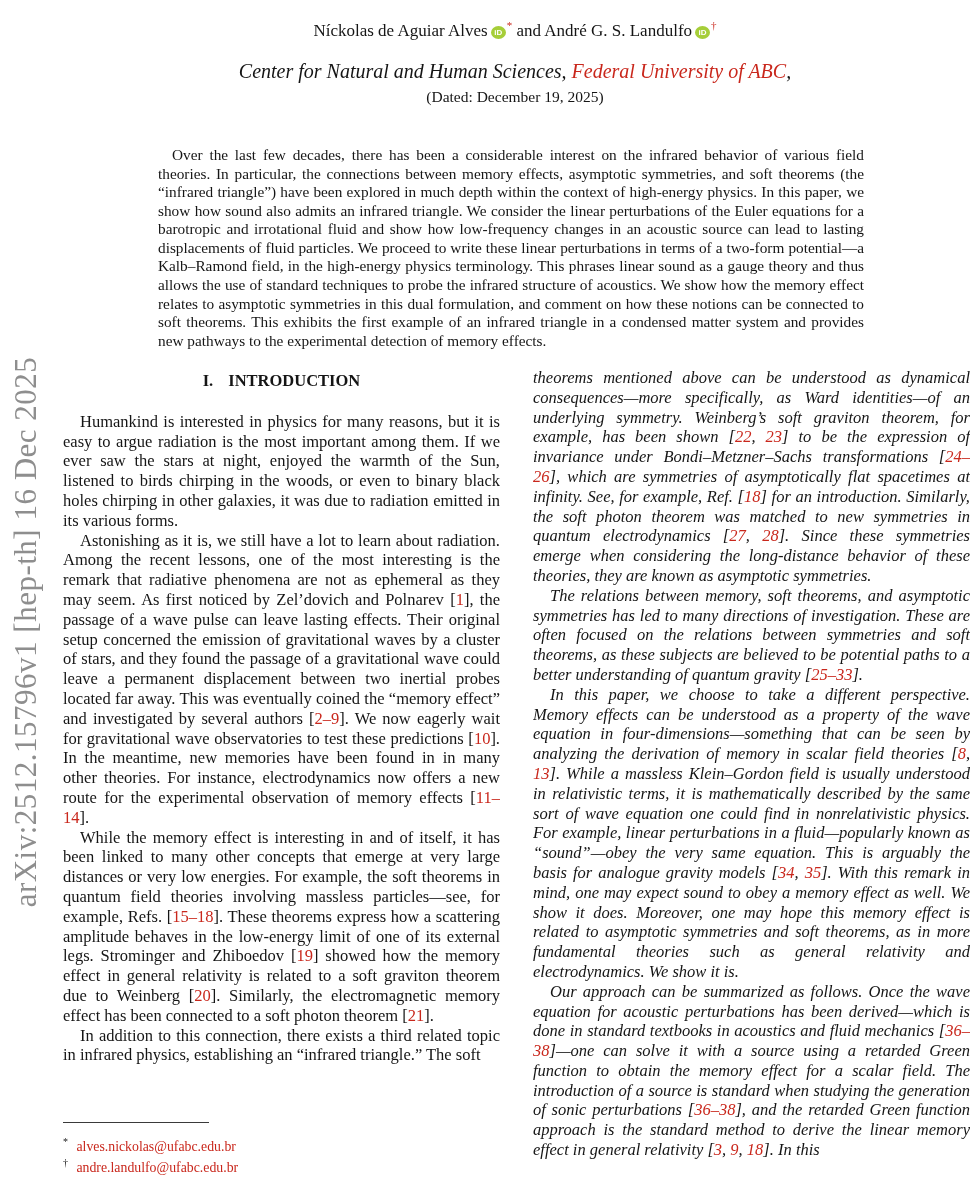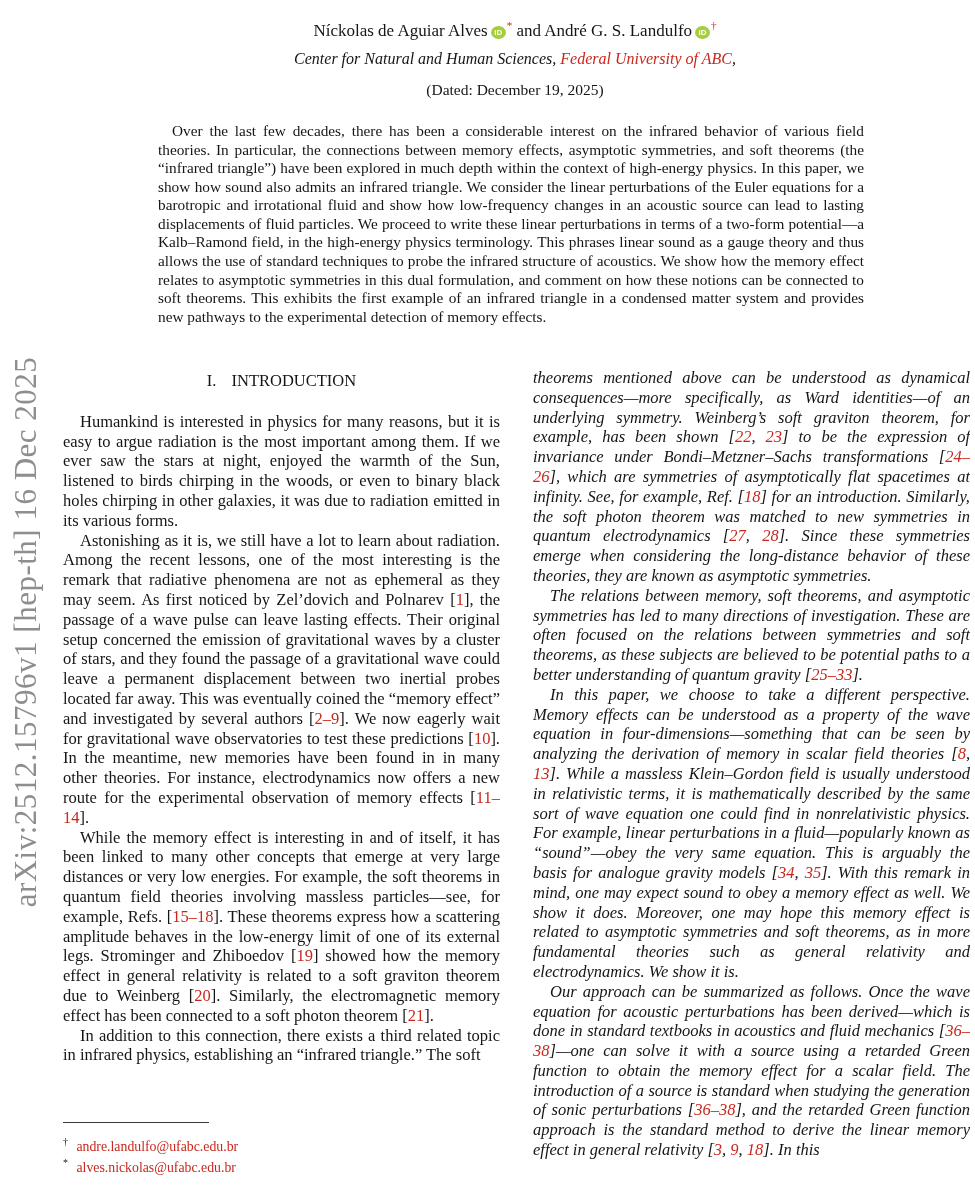--- a/index.html
+++ b/index.html
@@ -7,37 +7,37 @@
         font-family:"Liberation Serif",serif;color:#151515;}
   
   .arxiv-banner{position:absolute;left:8px;top:632px;transform-origin:0 0;
         transform:rotate(-90deg) translateX(-50%);white-space:nowrap;
         font-size:31px;color:#8e8e8e;letter-spacing:.5px;}
   
   .hdr{position:absolute;top:0;left:55px;width:920px;text-align:center;}
   .title{font-size:21px;font-weight:bold;margin:6px 0 0;line-height:1.15;}
   .authors{margin-top:19px;font-size:17px;}
   .authors sup{font-size:11px;}
-  .affil{font-style:italic;font-size:16px;margin-top:8px;line-height:1.25;}
-  .dated{font-size:15.5px;margin-top:12px;}
+  .affil{font-style:italic;font-size:20px;margin-top:18px;line-height:1.25;}
+  .dated{font-size:15.5px;margin-top:4px;}
   .orcid{display:inline-block;width:15px;height:13px;background:#a6ce39;border-radius:50%;
         color:#fff;font-size:8px;font-weight:bold;line-height:13px;text-align:center;
         font-family:"Liberation Sans",sans-serif;vertical-align:1px;margin:0 1px 0 3px;font-style:normal;}
   .red{color:#c9271c;}
   
-  .abstract{position:absolute;left:158px;top:122px;width:706px;font-size:15.3px;
+  .abstract{position:absolute;left:158px;top:146px;width:706px;font-size:15.3px;
         line-height:1.215;text-align:justify;text-indent:14px;}
   
   .col{position:absolute;top:368px;width:437px;font-size:16.5px;line-height:1.2;
         text-align:justify;overflow:hidden;hyphens:auto;}
   .col-left{left:63px;height:756px;}
   .col-right{left:533px;height:832px;font-style:italic;}
   .col p{margin:0;text-indent:17px;}
   .col p.noindent{text-indent:0;}
-  .sec{font-size:16.5px;font-weight:normal;text-align:center;margin:3px 0 21px;}
+  .sec{font-size:16.5px;font-weight:bold;text-align:center;margin:3px 0 21px;}
   .sec .num{margin-right:15px;}
   
   .footnotes{position:absolute;left:63px;top:1122px;width:437px;font-size:13.8px;}
   .fn-rule{width:146px;border-top:1.3px solid #3a3a3a;margin:0 0 12px 0;}
   .fn{line-height:1.32;}
   .fn sup{font-size:10px;margin-right:5px;}
 </style>
 </head>
 <body>
 
@@ -63,17 +63,17 @@
 
   <div class="col col-right">
     <p class="noindent"><span>theorems mentioned above can be understood as dynamical consequences—more specifically, as Ward identities—of an underlying symmetry. Weinberg’s soft graviton theorem, for example, has been shown [</span><span class="red">22</span><span>, </span><span class="red">23</span><span>] to be the expression of invariance under Bondi–Metzner–Sachs transformations [</span><span class="red">24–26</span><span>], which are symmetries of asymptotically flat spacetimes at infinity. See, for example, Ref. [</span><span class="red">18</span><span>] for an introduction. Similarly, the soft photon theorem was matched to new symmetries in quantum electrodynamics [</span><span class="red">27</span><span>, </span><span class="red">28</span><span>]. Since these symmetries emerge when considering the long-distance behavior of these theories, they are known as asymptotic symmetries.</span></p>
     <p><span>The relations between memory, soft theorems, and asymptotic symmetries has led to many directions of investigation. These are often focused on the relations between symmetries and soft theorems, as these subjects are believed to be potential paths to a better understanding of quantum gravity [</span><span class="red">25–33</span><span>].</span></p>
     <p><span>In this paper, we choose to take a different perspective. Memory effects can be understood as a property of the wave equation in four-dimensions—something that can be seen by analyzing the derivation of memory in scalar field theories [</span><span class="red">8</span><span>, </span><span class="red">13</span><span>]. While a massless Klein–Gordon field is usually understood in relativistic terms, it is mathematically described by the same sort of wave equation one could find in nonrelativistic physics. For example, linear perturbations in a fluid—popularly known as “sound”—obey the very same equation. This is arguably the basis for analogue gravity models [</span><span class="red">34</span><span>, </span><span class="red">35</span><span>]. With this remark in mind, one may expect sound to obey a memory effect as well. We show it does. Moreover, one may hope this memory effect is related to asymptotic symmetries and soft theorems, as in more fundamental theories such as general relativity and electrodynamics. We show it is.</span></p>
     <p><span>Our approach can be summarized as follows. Once the wave equation for acoustic perturbations has been derived—which is done in standard textbooks in acoustics and fluid mechanics [</span><span class="red">36–38</span><span>]—one can solve it with a source using a retarded Green function to obtain the memory effect for a scalar field. The introduction of a source is standard when studying the generation of sonic perturbations [</span><span class="red">36–38</span><span>], and the retarded Green function approach is the standard method to derive the linear memory effect in general relativity [</span><span class="red">3</span><span>, </span><span class="red">9</span><span>, </span><span class="red">18</span><span>]. In this</span></p>
   </div>
 
   <div class="footnotes">
     <div class="fn-rule"></div>
+    <div class="fn"><sup>*</sup><span> </span><span class="red">alves.nickolas@ufabc.edu.br</span></div>
     <div class="fn"><sup>†</sup><span> </span><span class="red">andre.landulfo@ufabc.edu.br</span></div>
-    <div class="fn"><sup>*</sup><span> </span><span class="red">alves.nickolas@ufabc.edu.br</span></div>
   </div>
 
 </div>
 
 </body></html>

